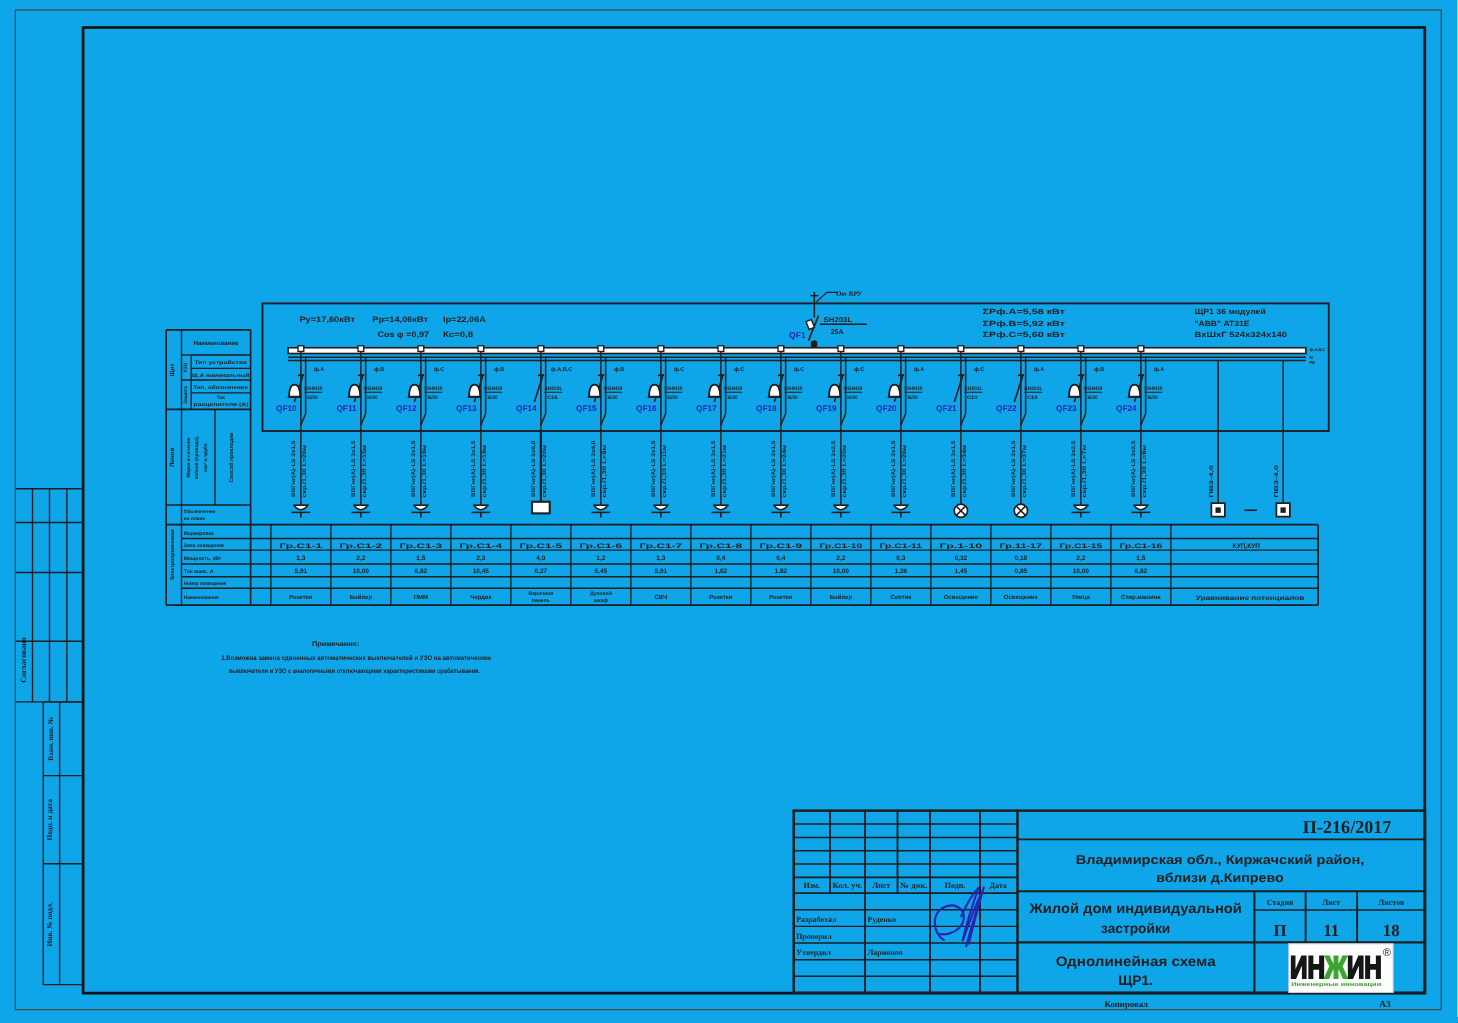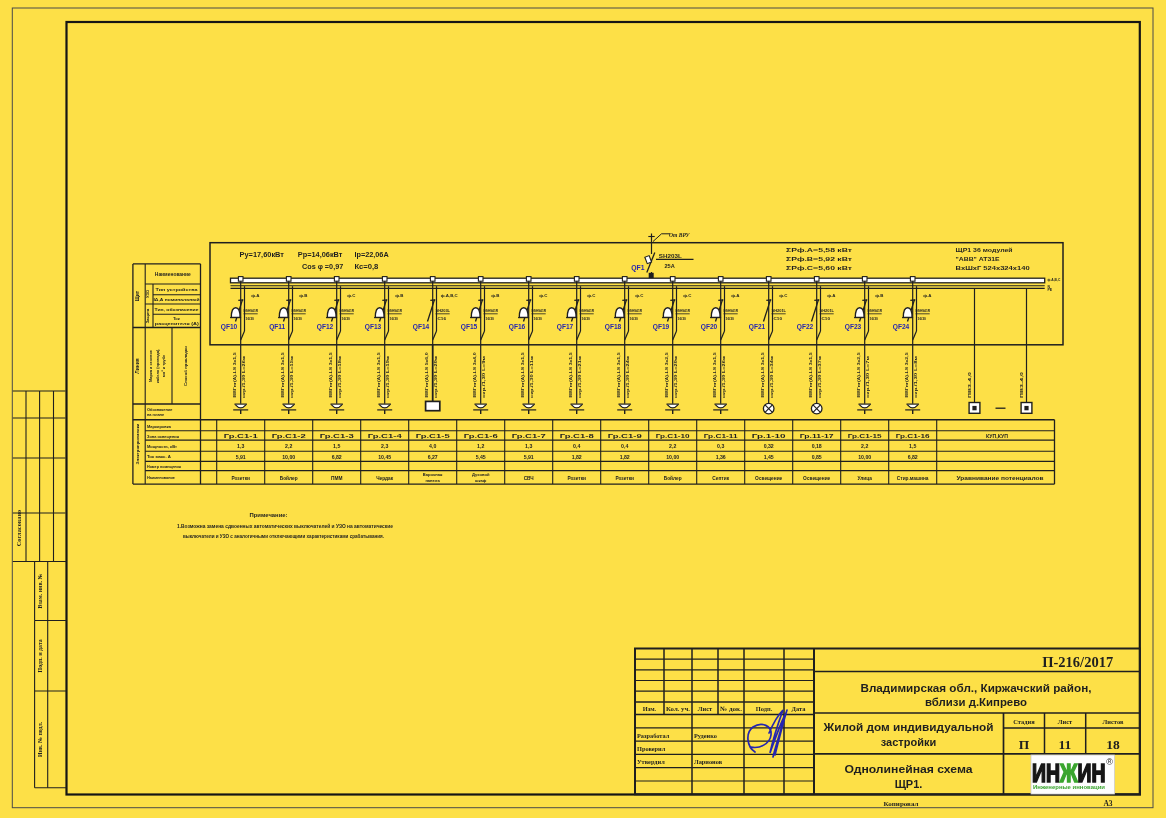--- a/index.html
+++ b/index.html
@@ -1,17 +1,17 @@
 <!DOCTYPE html>
 <html lang="ru"><head>
 <meta charset="utf-8">
 <title>Однолинейная схема ЩР1</title>
 <style>
 html,body { margin:0; padding:0; background:#ffffff; }
-#sheet { position:relative; width:1166px; height:818px; background:#fde047; overflow:hidden; }
+#sheet { position:relative; width:1166px; height:818px; background:#0ea5e9; overflow:hidden; }
 </style>
 </head>
 <body>
 <div id="sheet">
 <svg width="1166" height="818" viewBox="0 0 1166 818" xmlns="http://www.w3.org/2000/svg">
 
 <rect x="12.3" y="8" width="1140.7" height="799.7" stroke="#4a4a4a" stroke-width="1" fill="none"></rect>
 
 <rect x="66.5" y="22" width="1073.3" height="772.5" stroke="#151515" stroke-width="2.2" fill="none"></rect>
 

